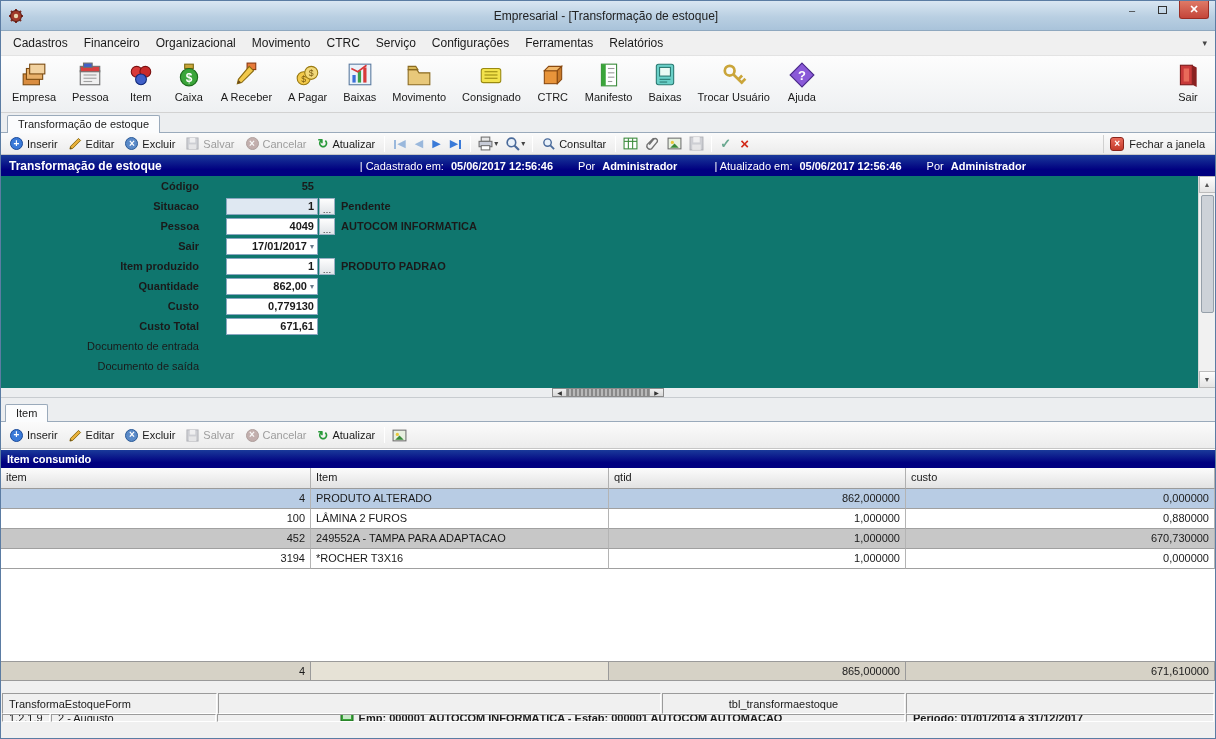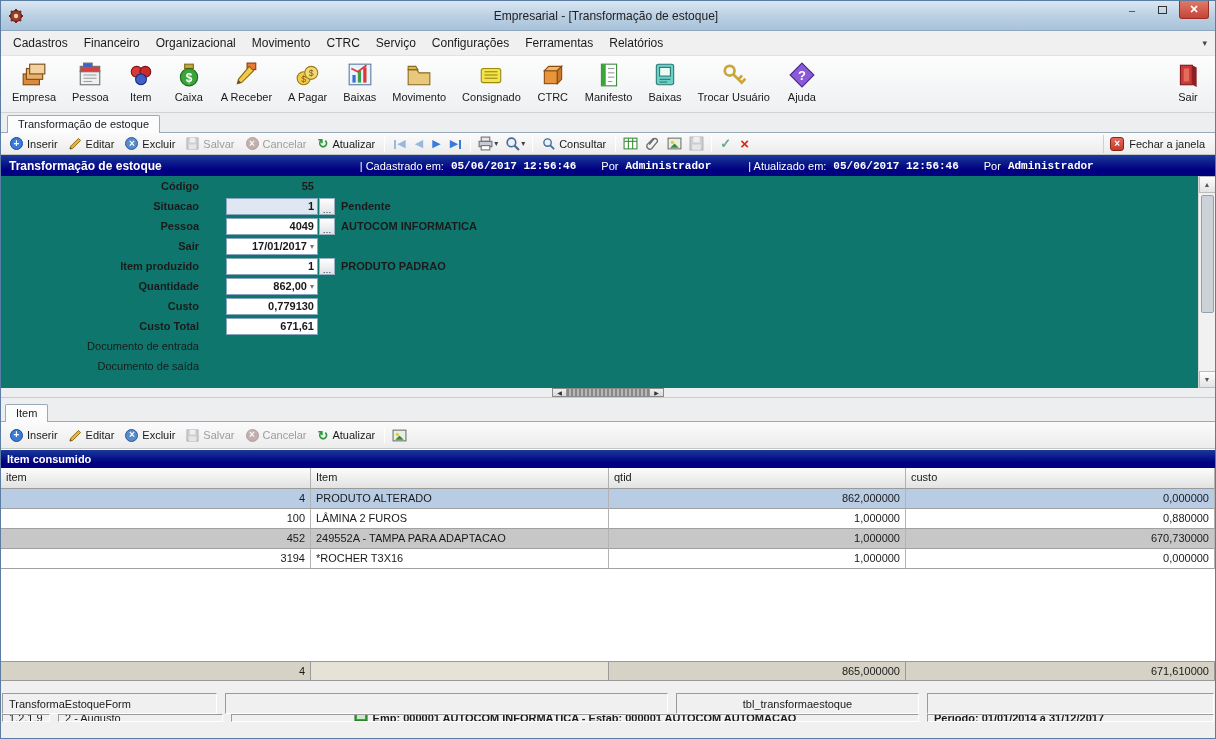--- a/index.html
+++ b/index.html
@@ -60,21 +60,21 @@
   .chk { color: #6aa890; font-size: 13px; font-weight: bold; padding: 0 4px; }
   .bigx { color: #d22a1a; font-size: 15px; font-weight: bold; padding: 0 4px; line-height: 1; }
   .fechar { margin-left: auto; display: flex; align-items: center; gap: 5px; padding: 2px 6px; border-left: 1px solid #d0d0d0; }
   .fechar-ic { display: inline-flex; width: 14px; height: 14px; background: linear-gradient(#e86a5a,#c43a2a); border: 1px solid #8a241a;
                border-radius: 3px; color: #fff; font-size: 10px; font-weight: bold; align-items: center; justify-content: center; }
 
   
   .bluehead { height: 21px; flex: 0 0 21px; background: linear-gradient(#1a3a9a,#000080 70%); color: #fff; display: flex; align-items: center; padding: 0 8px; }
   .bluehead .bh-title { font-weight: bold; font-size: 12px; }
   .bh-info { display: flex; gap: 7px; margin-left: 198px; align-items: center; }
-  .bh-info .b { font-weight: bold; font-family: Liberation Mono, monospace; }
+  .bh-info .b { font-weight: bold; }
   .bh-info .grp2 { margin-left: 30px; }
 
   
   .formarea { height: 212px; flex: 0 0 212px; background: #0f766e; position: relative; overflow: hidden; }
   .frow { height: 20px; display: flex; align-items: center; }
   .flabel { width: 210px; text-align: right; padding-right: 12px; font-weight: bold; }
   .flabel.dim { font-weight: normal; }
   .fplain { width: 92px; margin-left: 15px; text-align: right; font-weight: bold; padding-right: 4px; }
   .ffield { width: 92px; margin-left: 15px; height: 17px; border: 1px solid #89a6c0; background: #fff;
             display: flex; align-items: center; justify-content: flex-end; padding: 0 3px; font-weight: bold; }
@@ -117,21 +117,21 @@
   .num { text-align: right; }
   .row-sel .gc { background: #b8cce4; }
   .row-gray .gc { background: #c7c7c7; }
   .gfill { flex: 1; background: #fff; }
   .gfoot { display: flex; height: 20px; flex: 0 0 20px; border-top: 1px solid #9a9a9a; }
   .gf { background: #d6d2c6; border-right: 1px solid #9a9a9a; border-bottom: 1px solid #9a9a9a; padding: 3px 5px; overflow: hidden; }
   .gf.lite { background: #e6e2d6; }
 
   
   .botgap { height: 12px; flex: 0 0 12px; background: #f0f0f0; }
-  .sbar { display: flex; background: #f0f0f0; padding: 0 1px; gap: 8px; }
+  .sbar { display: flex; background: #f0f0f0; padding: 0 1px; gap: 1px; }
   .sbar1 { height: 21px; flex: 0 0 21px; }
   .sbar2 { height: 24px; flex: 0 0 24px; padding-bottom: 16px; }
   .sp { border: 1px solid; border-color: #9b9b9b #fff #fff #9b9b9b; display: flex; align-items: center; padding: 0 6px; overflow: hidden; white-space: nowrap; }
   .sp.center { justify-content: center; }
   .sp .b { font-weight: bold; }
   .sp svg { width: 14px; height: 14px; margin-right: 5px; flex: 0 0 14px; }
 </style>
 </head>
 <body>
 

